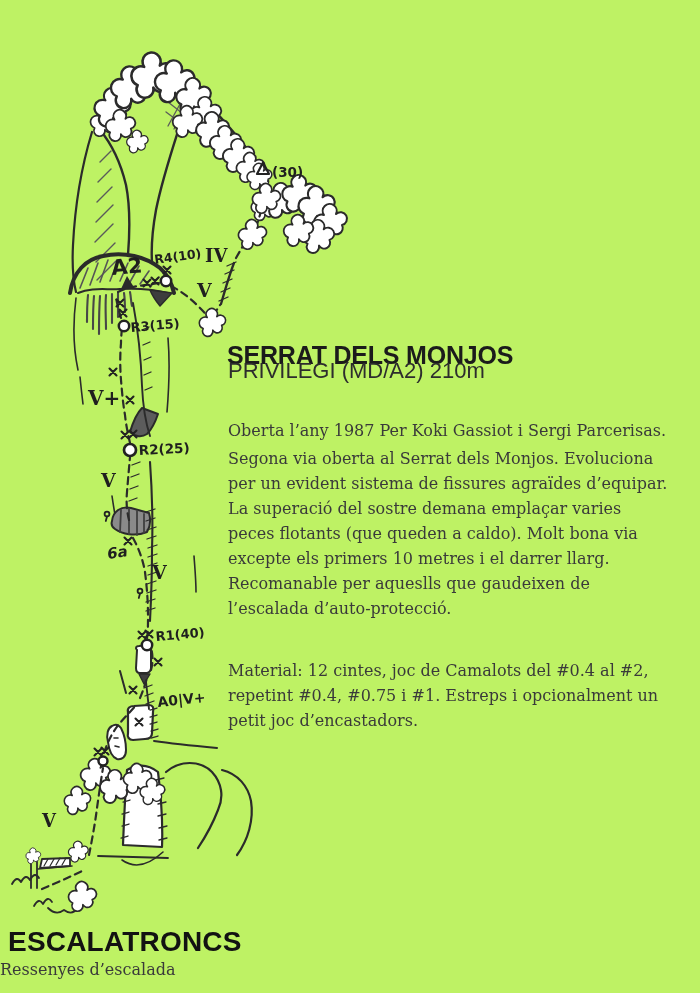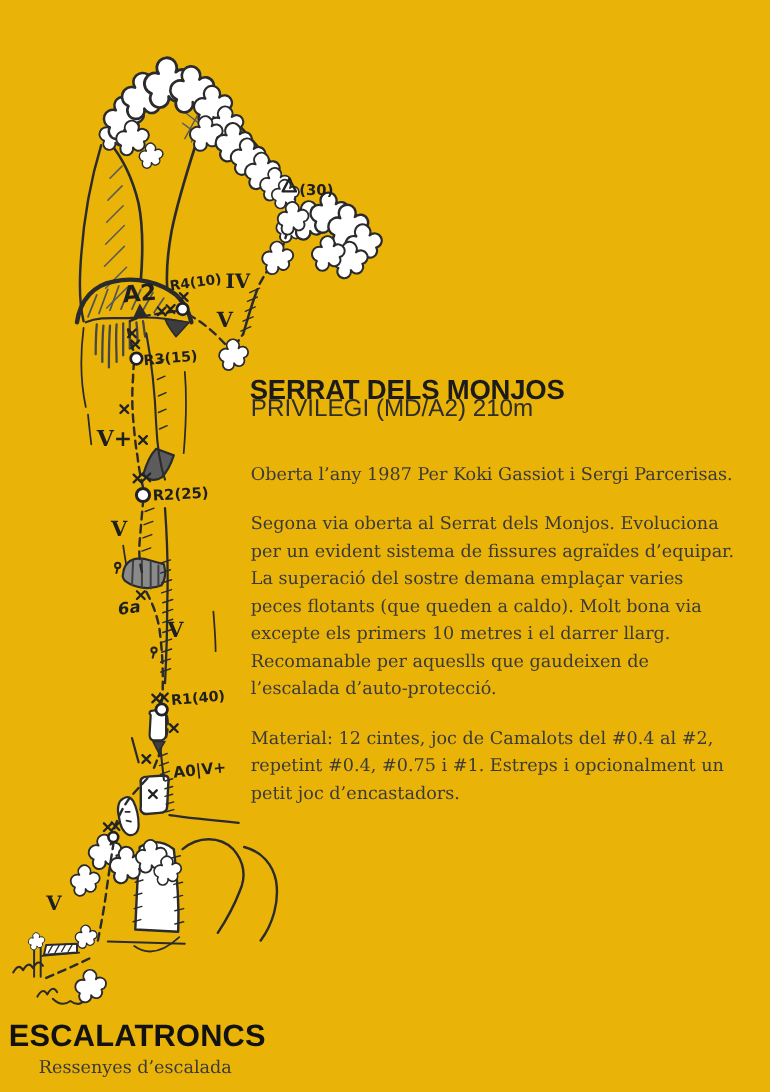--- a/index.html
+++ b/index.html
@@ -1,29 +1,29 @@
 <!DOCTYPE html>
 <html><head>
 <meta charset="utf-8">
 <style>
   html,body{margin:0;padding:0;background:#ffffff;}
-  .page{position:relative;width:700px;height:993px;background:#eab308;overflow:hidden;
+  .page{position:relative;width:700px;height:993px;background:#bef264;overflow:hidden;
         font-family:"Liberation Sans",sans-serif;}
   .topo-svg{position:absolute;left:0;top:0;}
   .title{position:absolute;left:227px;top:324px;font-weight:700;font-size:25px;
          letter-spacing:-0.2px;color:#1b1b1b;white-space:nowrap;}
   .subtitle{position:absolute;left:228px;top:358px;font-size:22px;color:#2d2d2d;white-space:nowrap;}
   .para{position:absolute;left:228px;width:444px;font-family:"DejaVu Serif",serif;
         font-size:16px;line-height:25px;color:#3a3a3a;}
   .p1{top:402px;}
-  .p2{top:447px;}
+  .p2{top:430px;}
   .p3{top:622px;margin-top:36px;}
   .brand{position:absolute;left:8px;top:926px;font-weight:700;font-size:28px;
          letter-spacing:0.2px;color:#121212;white-space:nowrap;text-align:right;}
-  .tagline{position:absolute;left:0;top:960px;width:246px;text-align:center;
+  .tagline{position:absolute;left:0;top:960px;width:246px;
            font-family:"DejaVu Serif",serif;font-size:16px;color:#3a3a3a;}
   .lbl{font-family:"DejaVu Sans",sans-serif;font-weight:700;fill:#1f1f1f;}
   .roman{font-family:"DejaVu Serif",serif;font-weight:700;fill:#1f1f1f;}
 </style>
 </head>
 <body>
 
 <div class="page">
 
   <svg class="topo-svg" width="360" height="930" viewBox="0 0 360 930">

